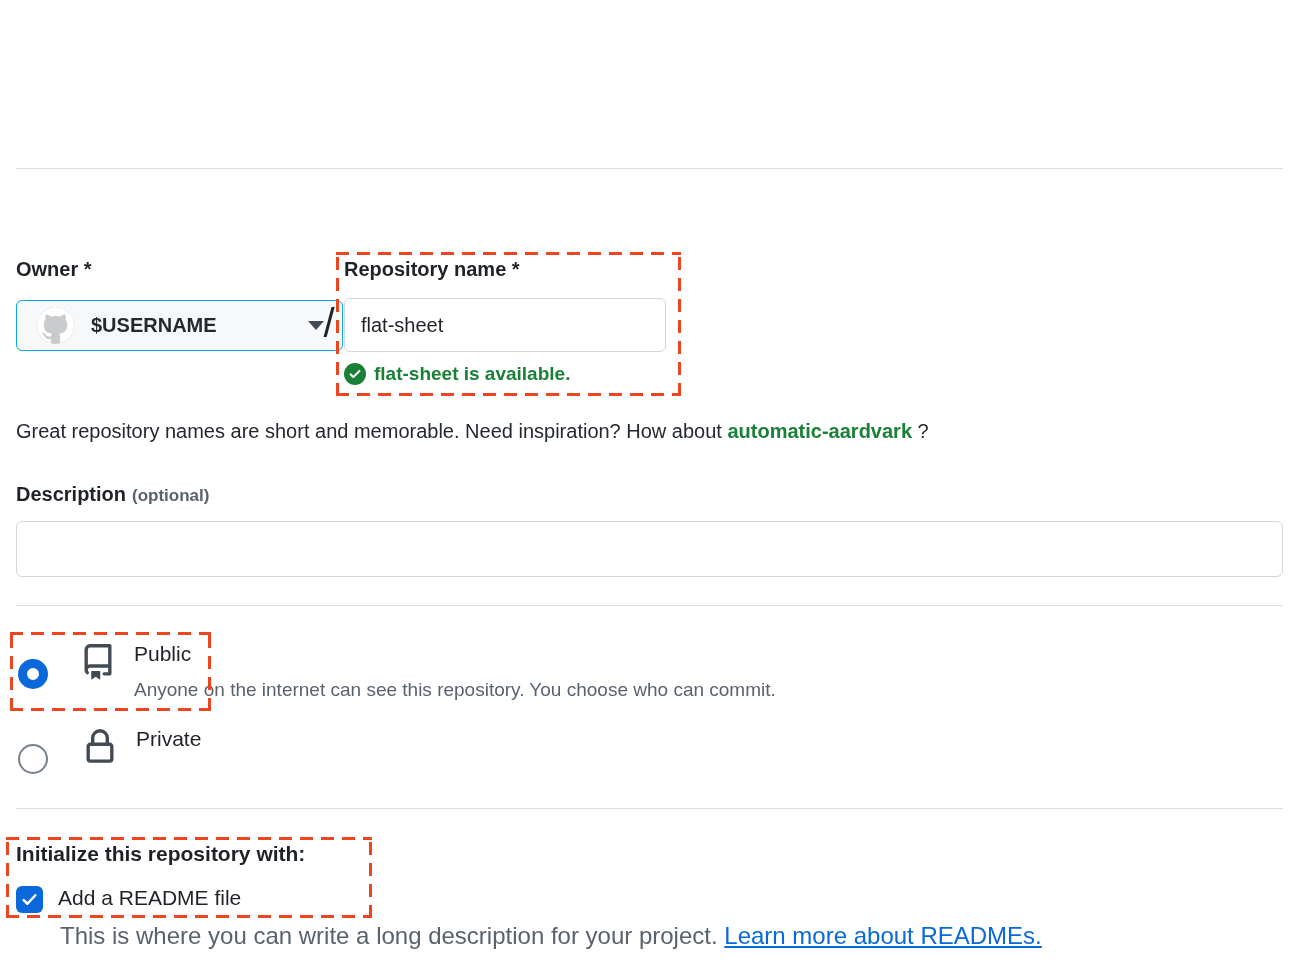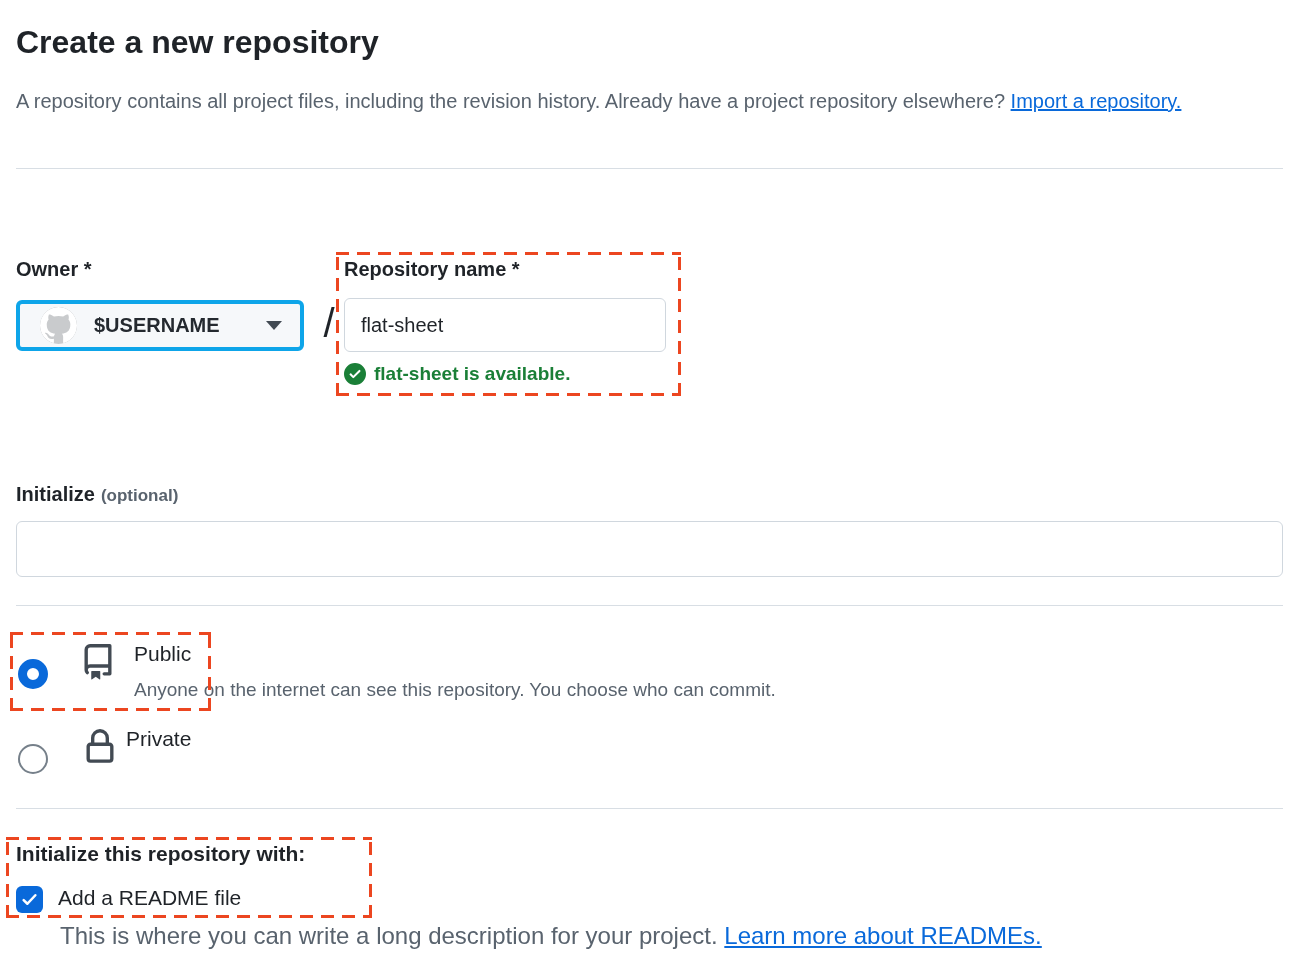--- a/index.html
+++ b/index.html
@@ -14,22 +14,22 @@
 
   .hr { position:absolute; left:16px; width:1267px; height:0; border-top:1px solid #d8dee4; }
   .hr1 { top:168px; } .hr2 { top:605px; } .hr3 { top:808px; }
 
   .required-note { position:absolute; left:16px; top:190px; font-size:20px; font-style:italic; color:#24292f; }
 
   .field-label { position:absolute; font-size:20px; font-weight:700; color:#1f2328; }
   .owner-label { left:16px; top:258px; }
   .repo-label  { left:344px; top:258px; }
 
-  .owner-btn { position:absolute; left:16px; top:300px; width:288px; height:51px;
-    background:#f6f8fa; border:4px solid #0ea5e9; border-radius:6px;
+  .owner-btn { position:absolute; left:16px; top:300px; width:327px; height:51px;
+    background:#f6f8fa; border:1px solid #0ea5e9; border-radius:6px;
     display:flex; align-items:center; padding:0 18px 0 20px; cursor:pointer; }
   .avatar { width:37px; height:37px; border-radius:50%; background:#c9cbcd; overflow:hidden;
     display:flex; align-items:center; justify-content:center; flex:0 0 auto; }
   .avatar svg { width:37px; height:37px; }
   .owner-name { font-size:20px; font-weight:700; color:#24292f; margin-left:17px; }
   .caret { margin-left:auto; width:0; height:0; border-left:8px solid transparent;
     border-right:8px solid transparent; border-top:9px solid #424a53; }
 
   .slash { position:absolute; left:314px; top:296px; width:30px; height:54px;
     font-size:40px; font-weight:400; color:#1f2328; text-align:center; line-height:54px; }
@@ -74,24 +74,21 @@
       repeating-linear-gradient(0deg, var(--annot,#ec4620) 0 13px, transparent 13px 21px) right top / 3px 100% no-repeat; }
   .annot-repo { left:336px; top:252px; width:345px; height:144px; }
   .annot-public { left:10px; top:632px; width:201px; height:79px; }
   .annot-init { left:6px; top:837px; width:366px; height:81px; }
 </style>
 </head>
 <body>
 
 <div class="page">
 
-  <h1 class="page-title">Create a new repository</h1>
 
-  <p class="intro"><span>A repository contains all project files, including the revision history. Already have a project repository elsewhere?</span>
-    <a class="link">Import a repository.</a></p>
 
   <div class="hr hr1"></div>
 
 
   <div class="field-label owner-label">Owner *</div>
   <div class="field-label repo-label">Repository name *</div>
 
   <div class="owner-btn">
     <span class="avatar">
       <svg viewBox="0 0 16 16">
@@ -106,43 +103,44 @@
 
   <input class="repo-input" type="text" value="flat-sheet" style="">
 
   <div class="availability">
     <svg viewBox="0 0 16 16">
         <path fill="#1a7f37" d="M8 16A8 8 0 1 1 8 0a8 8 0 0 1 0 16Zm3.78-9.72a.751.751 0 0 0-.018-1.042.751.751 0 0 0-1.042-.018L6.75 9.19 5.28 7.72a.751.751 0 0 0-1.042.018.751.751 0 0 0-.018 1.042l2 2a.75.75 0 0 0 1.06 0Z"></path>
       </svg>
     <span>flat-sheet is available.</span>
   </div>
 
+  <p class="suggestion"><span>Great repository names are short and memorable. Need inspiration? How about </span><span class="name">automatic-aardvark</span><span> ?</span></p>
 
-  <div class="desc-label"><span>Initialize</span><span class="optional">(optional)</span></div>
+  <div class="desc-label"><span>Description</span><span class="optional">(optional)</span></div>
 
   <input class="desc-input" type="text" value="" style="">
 
   <div class="hr hr2"></div>
 
   <div class="radio checked" style="left:18px; top:659px;"></div>
   <span class="vis-icon" style="left:80px; top:644px;">
     <svg viewBox="0 0 16 16">
         <path d="M2 2.5A2.5 2.5 0 0 1 4.5 0h8.75a.75.75 0 0 1 .75.75v12.5a.75.75 0 0 1-.75.75h-2.5a.75.75 0 0 1 0-1.5h1.75v-2h-8a1 1 0 0 0-.714 1.7.75.75 0 1 1-1.072 1.05A2.495 2.495 0 0 1 2 11.5Zm10.5-1h-8a1 1 0 0 0-1 1v6.708A2.486 2.486 0 0 1 4.5 9h8ZM5 12.25a.25.25 0 0 1 .25-.25h3.5a.25.25 0 0 1 .25.25v3.25a.25.25 0 0 1-.4.2l-1.45-1.087a.249.249 0 0 0-.3 0L5.4 15.7a.25.25 0 0 1-.4-.2Z"></path>
       </svg>
   </span>
   <div class="vis-name" style="left:134px; top:642px;">Public</div>
   <div class="vis-desc" style="left:134px; top:679px;">Anyone on the internet can see this repository. You choose who can commit.</div>
 
   <div class="radio unchecked" style="left:18px; top:744px;"></div>
   <span class="vis-icon" style="left:82px; top:729px;">
     <svg viewBox="0 0 16 16">
         <path d="M4 4a4 4 0 0 1 8 0v2h.25c.966 0 1.75.784 1.75 1.75v5.5A1.75 1.75 0 0 1 12.25 15h-8.5A1.75 1.75 0 0 1 2 13.25v-5.5C2 6.784 2.784 6 3.75 6H4Zm8.25 3.5h-8.5a.25.25 0 0 0-.25.25v5.5c0 .138.112.25.25.25h8.5a.25.25 0 0 0 .25-.25v-5.5a.25.25 0 0 0-.25-.25ZM10.5 6V4a2.5 2.5 0 1 0-5 0v2Z"></path>
       </svg>
   </span>
-  <div class="vis-name" style="left:126px; top:727px;text-align:center;">Private</div>
+  <div class="vis-name" style="left:136px; top:727px;text-align:center;">Private</div>
 
   <div class="hr hr3"></div>
 
   <div class="init-heading">Initialize this repository with:</div>
 
   <div class="checkbox">
     <svg viewBox="0 0 16 16">
         <path fill="none" stroke="#ffffff" stroke-width="2.4" stroke-linecap="round" stroke-linejoin="round" d="M2.5 8.5 6 12l7.5-8"></path>
       </svg>
   </div>

